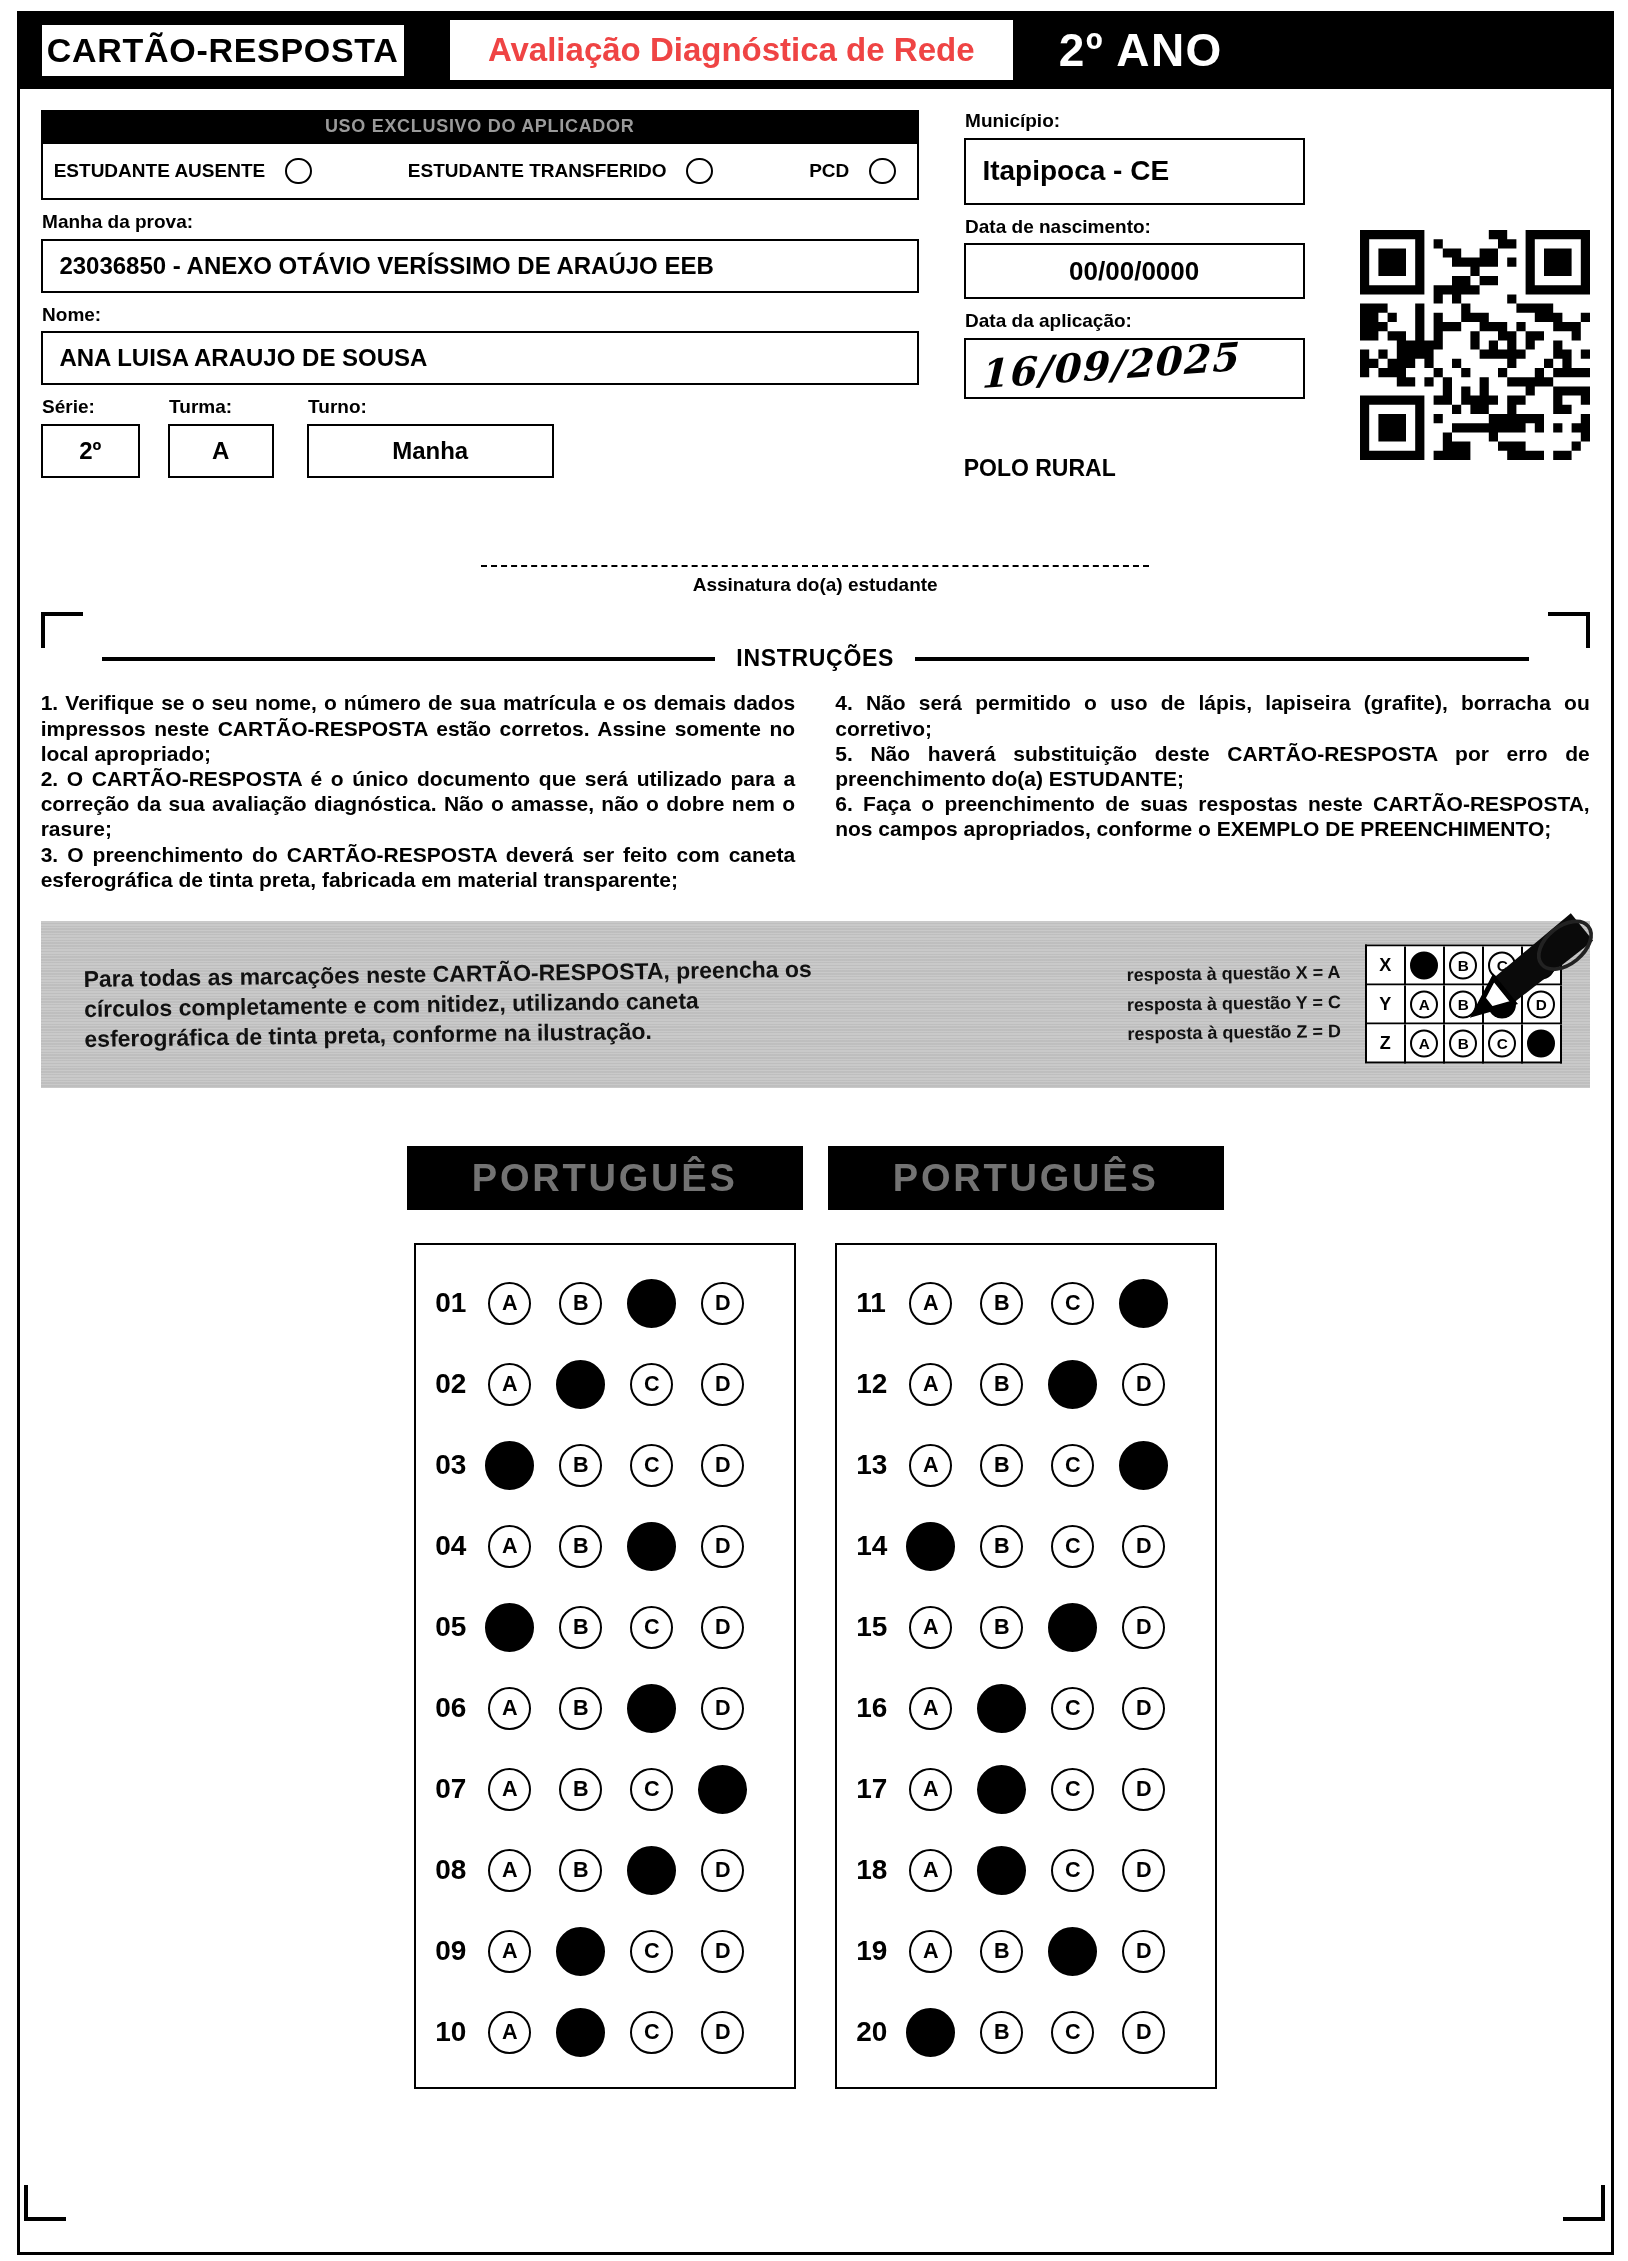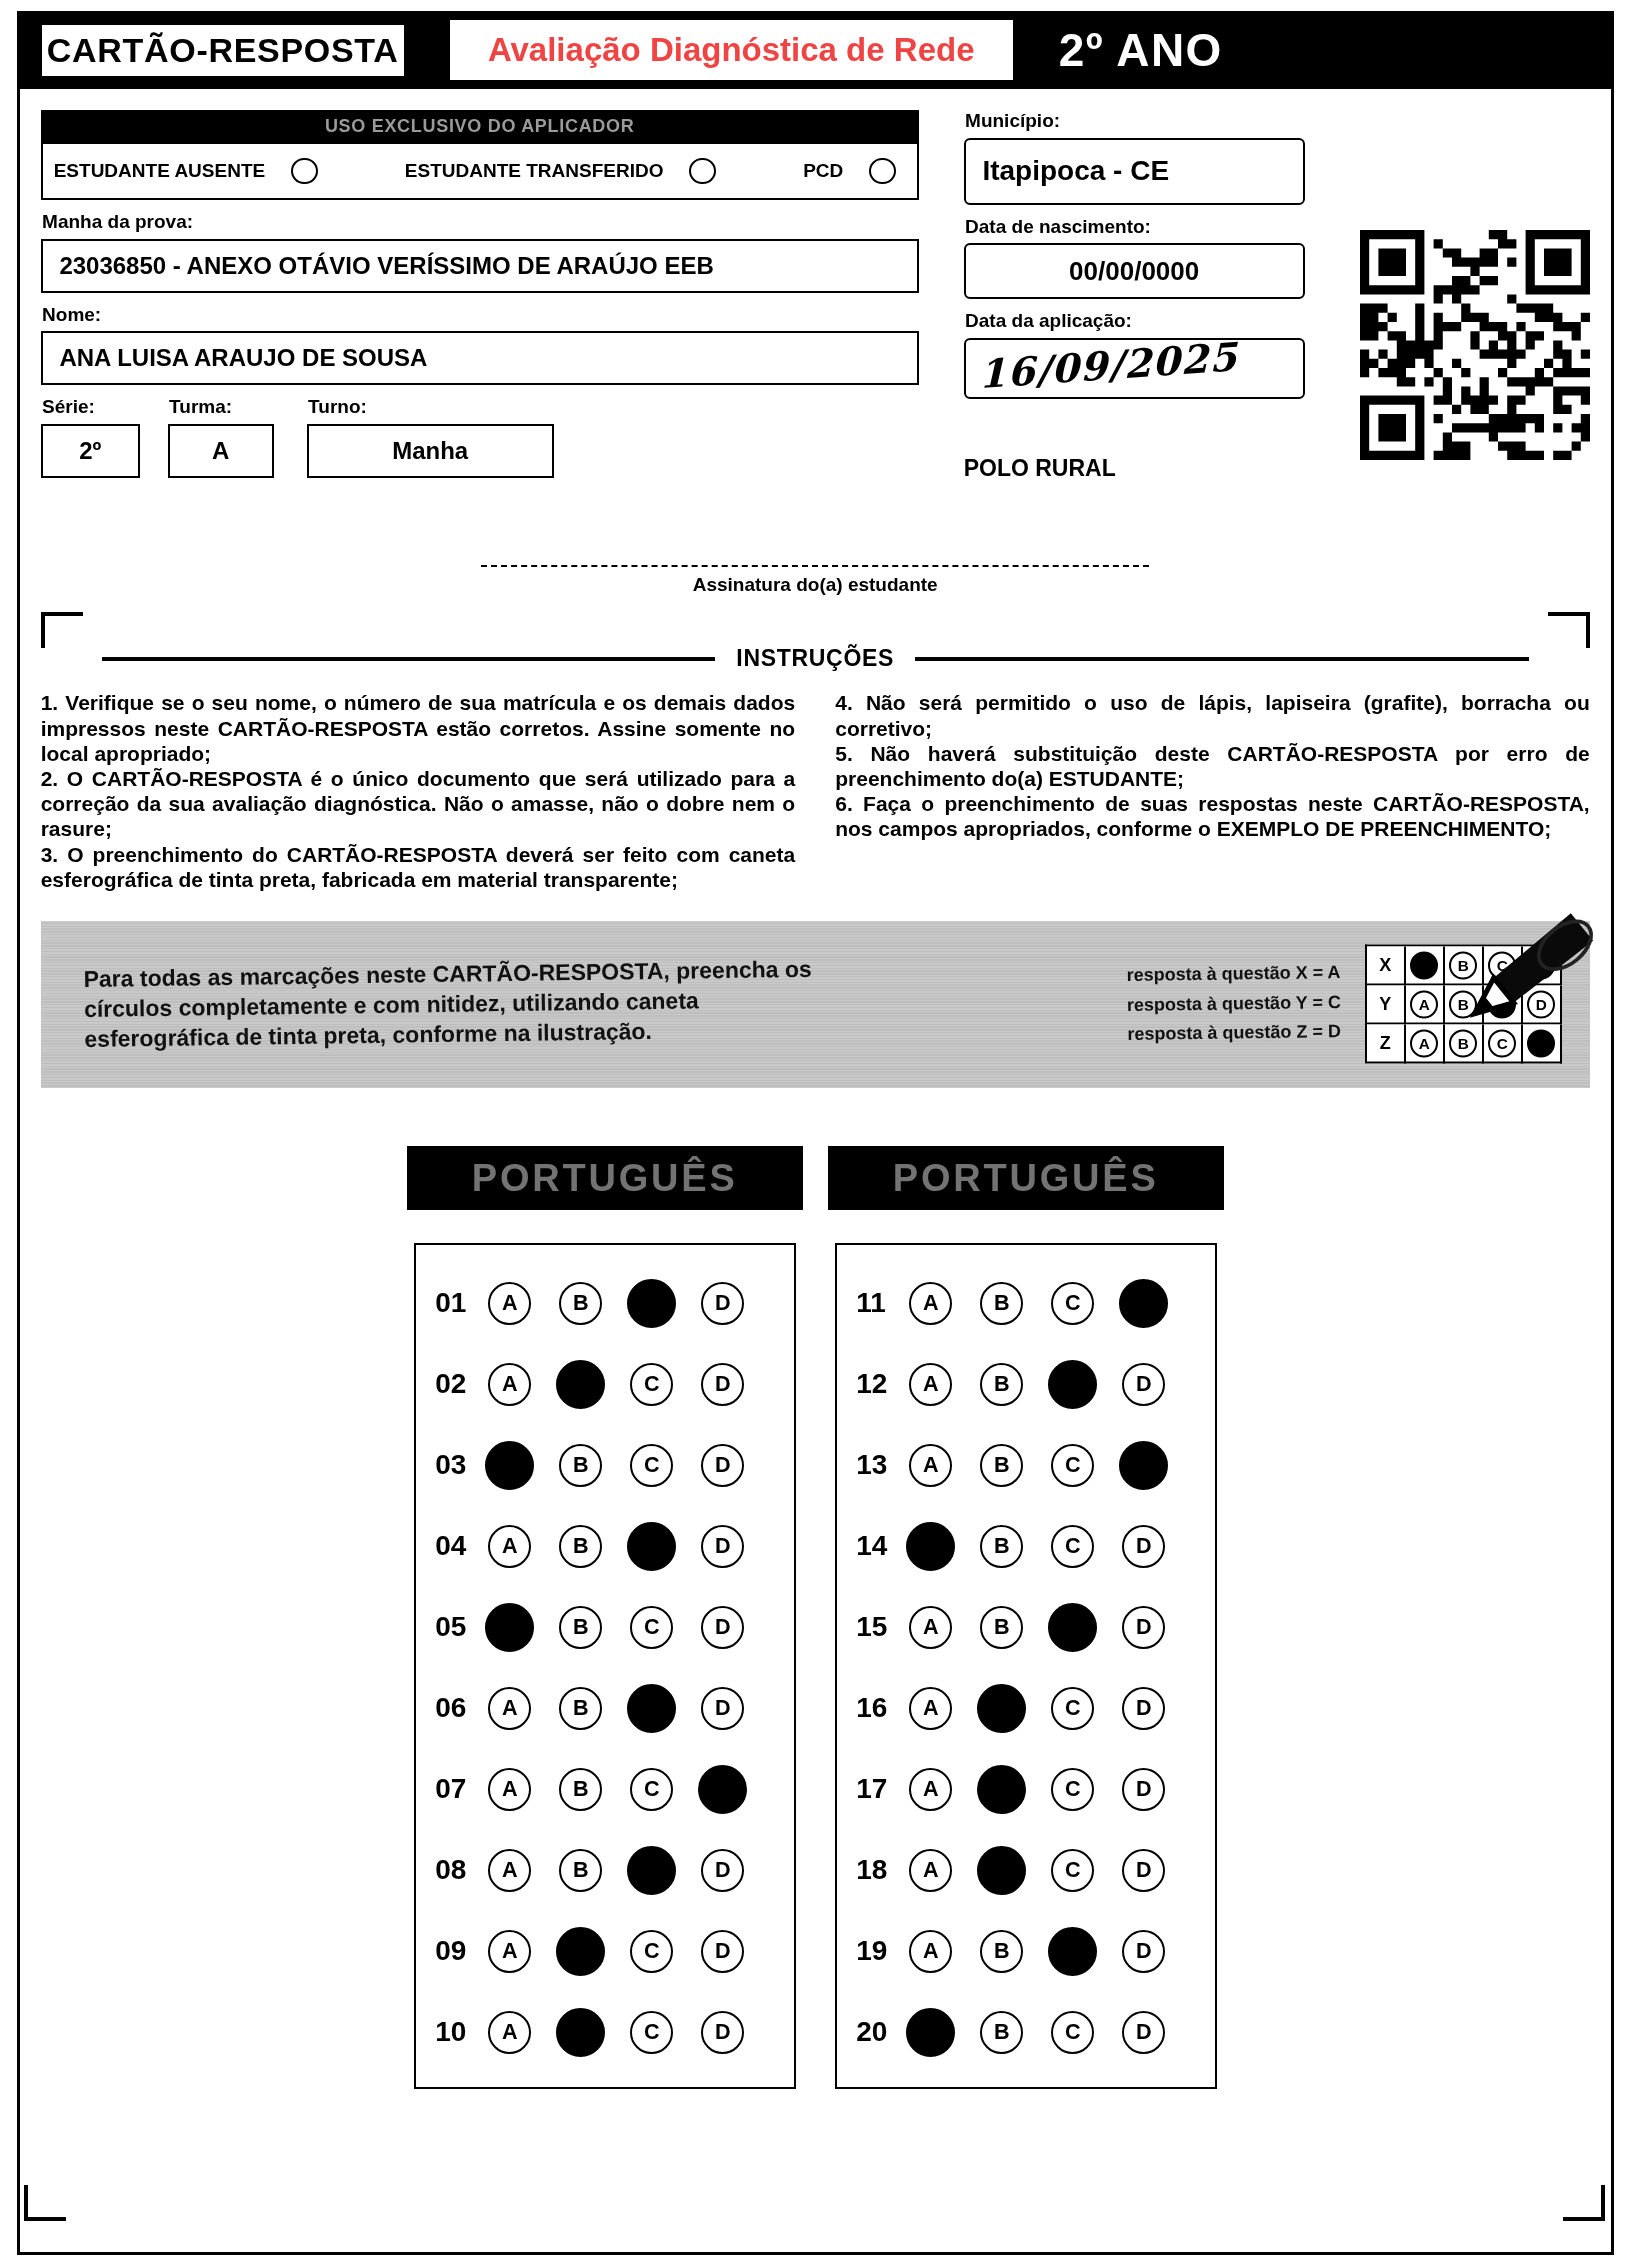--- a/index.html
+++ b/index.html
@@ -23,35 +23,35 @@
 
   
   .top-grid{position:relative;display:flex;margin-top:21px;}
   .left-col{width:878px;flex:none;}
   .right-col{flex:1;padding-left:45px;box-sizing:border-box;}
 
   .aplicador-bar{background:#000;color:#9a9a9a;font-weight:bold;font-size:18px;text-align:center;
                  height:32px;line-height:32px;letter-spacing:0.7px;}
   .radio-box{border:2.8px solid #000;height:58px;display:flex;align-items:center;justify-content:space-between;
              padding:0 21px 0 11px;box-sizing:border-box;}
-  .radio-item{display:flex;align-items:center;gap:26px;font-size:19px;font-weight:bold;cursor:pointer;}
+  .radio-item{display:flex;align-items:center;gap:20px;font-size:19px;font-weight:bold;cursor:pointer;}
   .radio-circle{width:26.4px;height:26.4px;border:2.1px solid #000;border-radius:50%;box-sizing:border-box;background:#fff;}
 
   .flabel{font-size:19px;font-weight:bold;margin:11px 0 5.6px 1.4px;}
   .fbox{border:2.8px solid #000;height:54px;display:flex;align-items:center;padding:0 16.7px;
         font-size:24px;font-weight:bold;box-sizing:border-box;background:#fff;}
   .fbox.center{justify-content:center;padding:0;}
 
   .row4{display:flex;}
   .fg-serie{width:99px;}
   .fg-turma{width:106px;margin-left:28px;}
   .fg-turno{width:247px;margin-left:33px;}
   .fg-matr{width:330px;margin-left:35px;}
 
-  .rc-box{width:341px;border-radius:6px;}
+  .rc-box{width:341px;}
   .box-municipio{height:67px;font-size:28px;}
   .box-nasc{height:56px;font-size:26px;}
   .box-aplic{height:61px;overflow:visible;}
   .handwriting{font-family:"DejaVu Serif",serif;font-style:italic;font-weight:bold;font-size:39px;
                transform:rotate(-4deg) skewX(-6deg);display:inline-block;letter-spacing:1.4px;margin-top:-5.6px;}
   .polo{font-size:23px;font-weight:bold;margin-top:56px;}
 
   .qr{position:absolute;right:0;top:120px;width:230px;height:230px;}
   .qr svg{width:100%;height:100%;display:block;}
 

